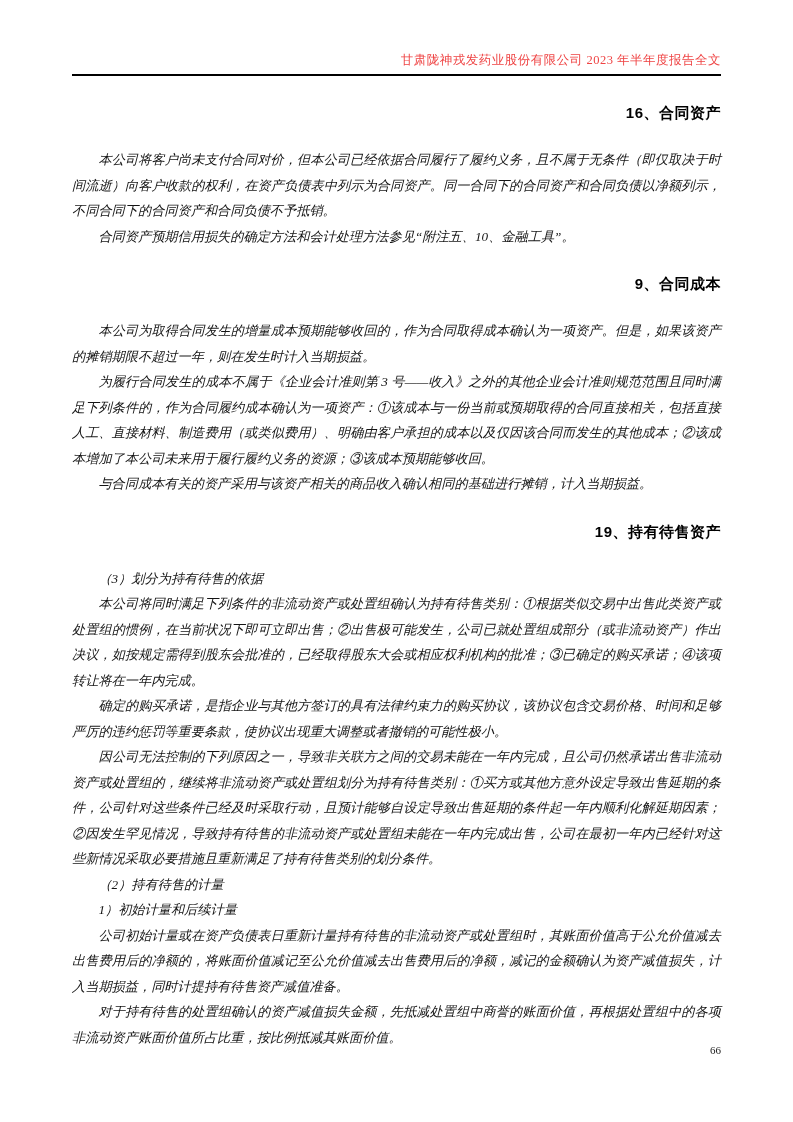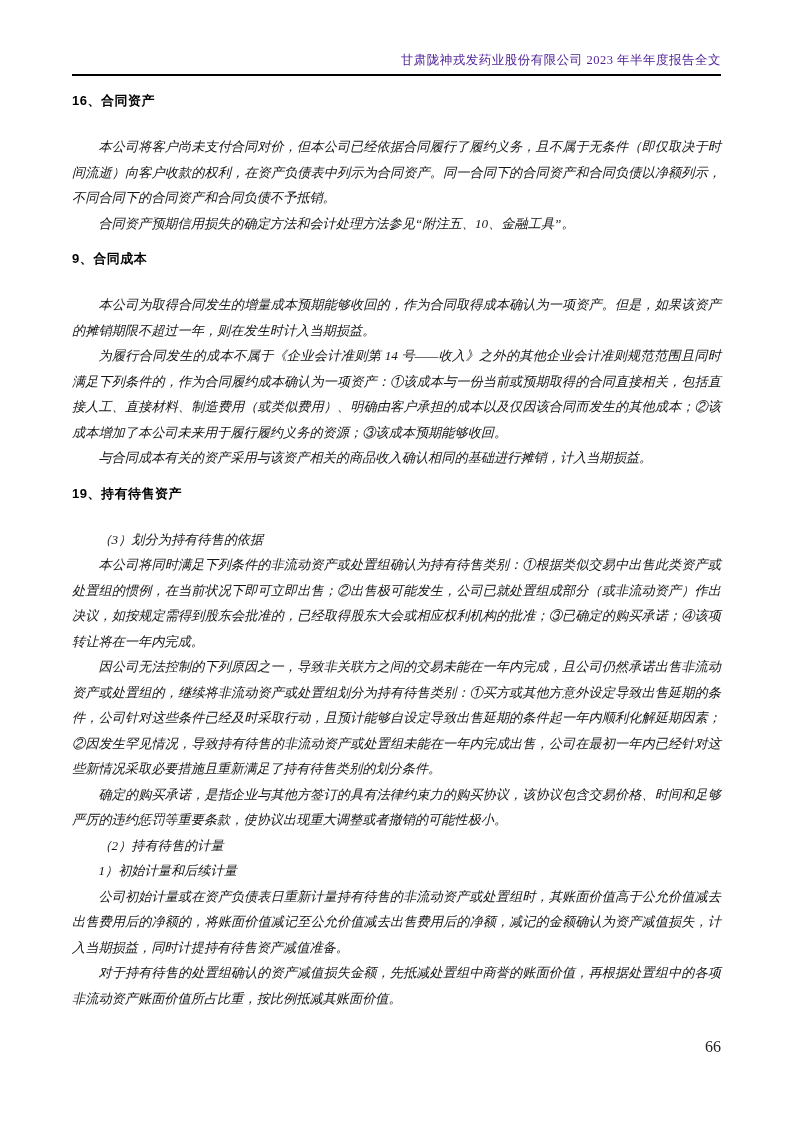--- a/index.html
+++ b/index.html
@@ -15,75 +15,76 @@
     margin: 0 auto;
     background: #ffffff;
     padding: 0 72px;
     overflow: hidden;
   }
   .doc-header {
     padding-top: 52px;
     text-align: right;
     font-size: 12.5px;
     letter-spacing: 0.5px;
-    color: #4c1d95;
+    color: #ef4444;
     padding-bottom: 5px;
     border-bottom: 2px solid #000000;
   }
   .content { padding-top: 2px; }
   h2.sec-heading {
     font-family: "Liberation Sans", "DejaVu Sans", sans-serif;
-    font-size: 13px;
+    font-size: 15px;
     font-weight: bold;
     color: #000000;
-    margin-top: 14px;
+    margin-top: 26px;
     margin-bottom: 24px;
     letter-spacing: 0.5px;
+    text-align: right;
   }
   p.body-para {
     font-size: 13.2px;
     line-height: 25.5px;
     text-align: justify;
     text-indent: 2em;
     color: #141414;
     font-style: italic;
   }
   .page-number {
     position: absolute;
     right: 72px;
     bottom: 66px;
-    font-size: 16px;
+    font-size: 11px;
     color: #222222;
   }
 </style>
 </head>
 <body>
 
 <div class="page">
 
   <div class="doc-header">
     <span>甘肃陇神戎发药业股份有限公司 2023 年半年度报告全文</span>
   </div>
 
   <div class="content">
 
     <h2 class="sec-heading">16、合同资产</h2>
     <p class="body-para">本公司将客户尚未支付合同对价，但本公司已经依据合同履行了履约义务，且不属于无条件（即仅取决于时间流逝）向客户收款的权利，在资产负债表中列示为合同资产。同一合同下的合同资产和合同负债以净额列示，不同合同下的合同资产和合同负债不予抵销。</p>
     <p class="body-para">合同资产预期信用损失的确定方法和会计处理方法参见“附注五、10、金融工具”。</p>
 
     <h2 class="sec-heading">9、合同成本</h2>
     <p class="body-para">本公司为取得合同发生的增量成本预期能够收回的，作为合同取得成本确认为一项资产。但是，如果该资产的摊销期限不超过一年，则在发生时计入当期损益。</p>
-    <p class="body-para">为履行合同发生的成本不属于《企业会计准则第 14 号——收入》之外的其他企业会计准则规范范围且同时满足下列条件的，作为合同履约成本确认为一项资产：①该成本与一份当前或预期取得的合同直接相关，包括直接人工、直接材料、制造费用（或类似费用）、明确由客户承担的成本以及仅因该合同而发生的其他成本；②该成本增加了本公司未来用于履行履约义务的资源；③该成本预期能够收回。</p>
+    <p class="body-para">为履行合同发生的成本不属于《企业会计准则第 3 号——收入》之外的其他企业会计准则规范范围且同时满足下列条件的，作为合同履约成本确认为一项资产：①该成本与一份当前或预期取得的合同直接相关，包括直接人工、直接材料、制造费用（或类似费用）、明确由客户承担的成本以及仅因该合同而发生的其他成本；②该成本增加了本公司未来用于履行履约义务的资源；③该成本预期能够收回。</p>
     <p class="body-para">与合同成本有关的资产采用与该资产相关的商品收入确认相同的基础进行摊销，计入当期损益。</p>
 
     <h2 class="sec-heading">19、持有待售资产</h2>
     <p class="body-para">（3）划分为持有待售的依据</p>
     <p class="body-para">本公司将同时满足下列条件的非流动资产或处置组确认为持有待售类别：①根据类似交易中出售此类资产或处置组的惯例，在当前状况下即可立即出售；②出售极可能发生，公司已就处置组成部分（或非流动资产）作出决议，如按规定需得到股东会批准的，已经取得股东大会或相应权利机构的批准；③已确定的购买承诺；④该项转让将在一年内完成。</p>
+    <p class="body-para">确定的购买承诺，是指企业与其他方签订的具有法律约束力的购买协议，该协议包含交易价格、时间和足够严厉的违约惩罚等重要条款，使协议出现重大调整或者撤销的可能性极小。</p>
     <p class="body-para">因公司无法控制的下列原因之一，导致非关联方之间的交易未能在一年内完成，且公司仍然承诺出售非流动资产或处置组的，继续将非流动资产或处置组划分为持有待售类别：①买方或其他方意外设定导致出售延期的条件，公司针对这些条件已经及时采取行动，且预计能够自设定导致出售延期的条件起一年内顺利化解延期因素；②因发生罕见情况，导致持有待售的非流动资产或处置组未能在一年内完成出售，公司在最初一年内已经针对这些新情况采取必要措施且重新满足了持有待售类别的划分条件。</p>
-    <p class="body-para">确定的购买承诺，是指企业与其他方签订的具有法律约束力的购买协议，该协议包含交易价格、时间和足够严厉的违约惩罚等重要条款，使协议出现重大调整或者撤销的可能性极小。</p>
     <p class="body-para">（2）持有待售的计量</p>
     <p class="body-para">1）初始计量和后续计量</p>
     <p class="body-para">公司初始计量或在资产负债表日重新计量持有待售的非流动资产或处置组时，其账面价值高于公允价值减去出售费用后的净额的，将账面价值减记至公允价值减去出售费用后的净额，减记的金额确认为资产减值损失，计入当期损益，同时计提持有待售资产减值准备。</p>
     <p class="body-para">对于持有待售的处置组确认的资产减值损失金额，先抵减处置组中商誉的账面价值，再根据处置组中的各项非流动资产账面价值所占比重，按比例抵减其账面价值。</p>
 
   </div>
 
   <div class="page-number">66</div>
 
 </div>

